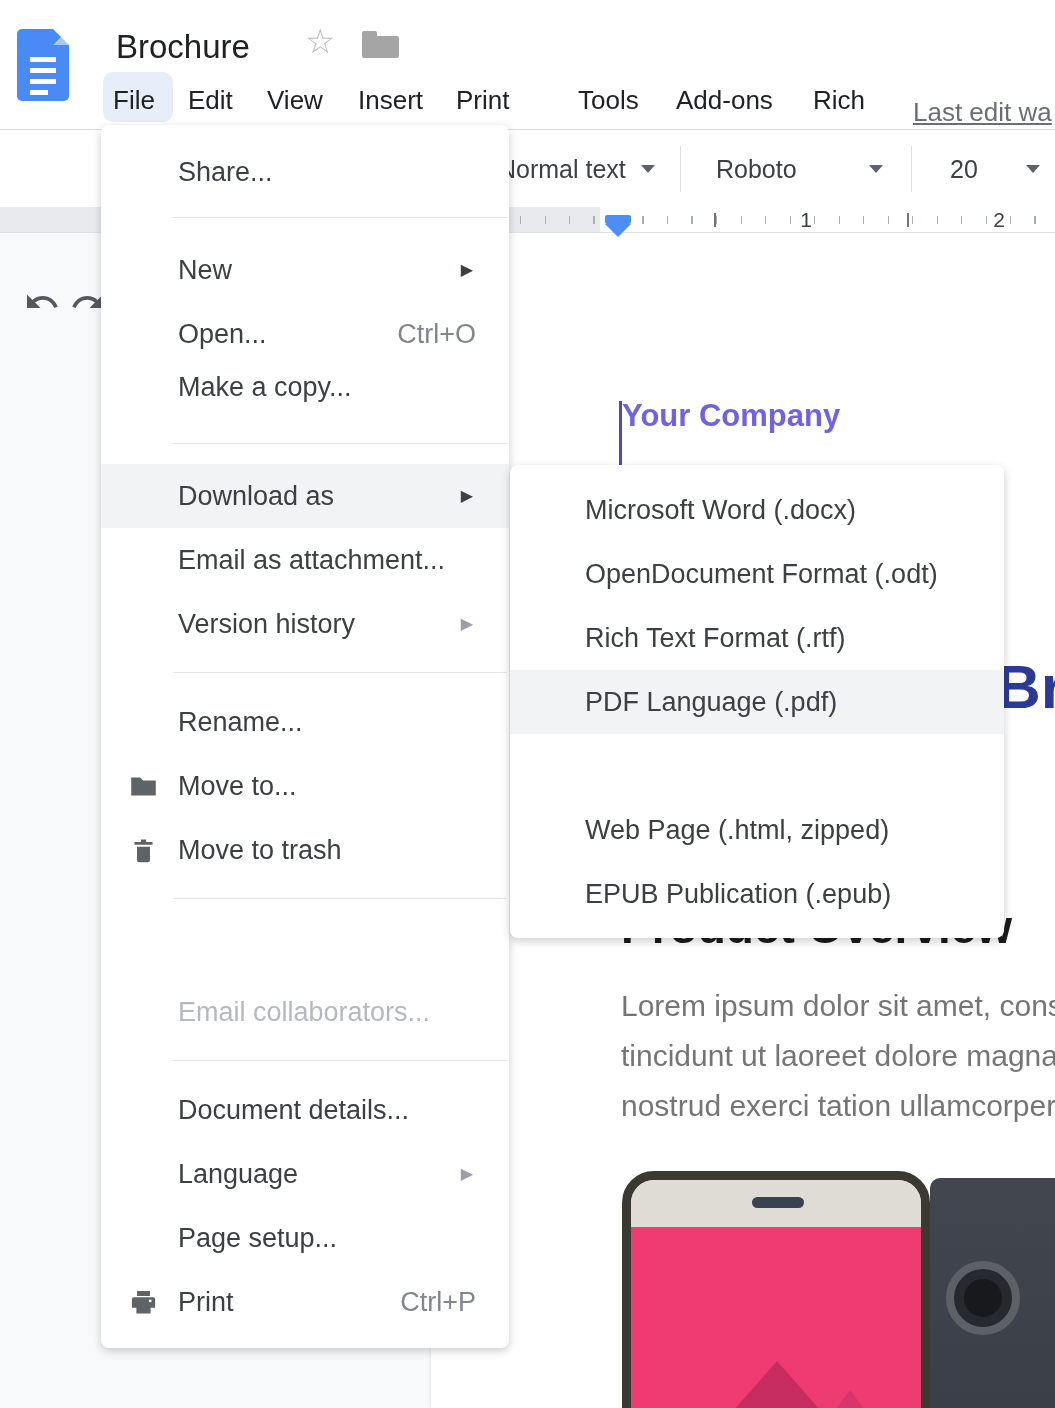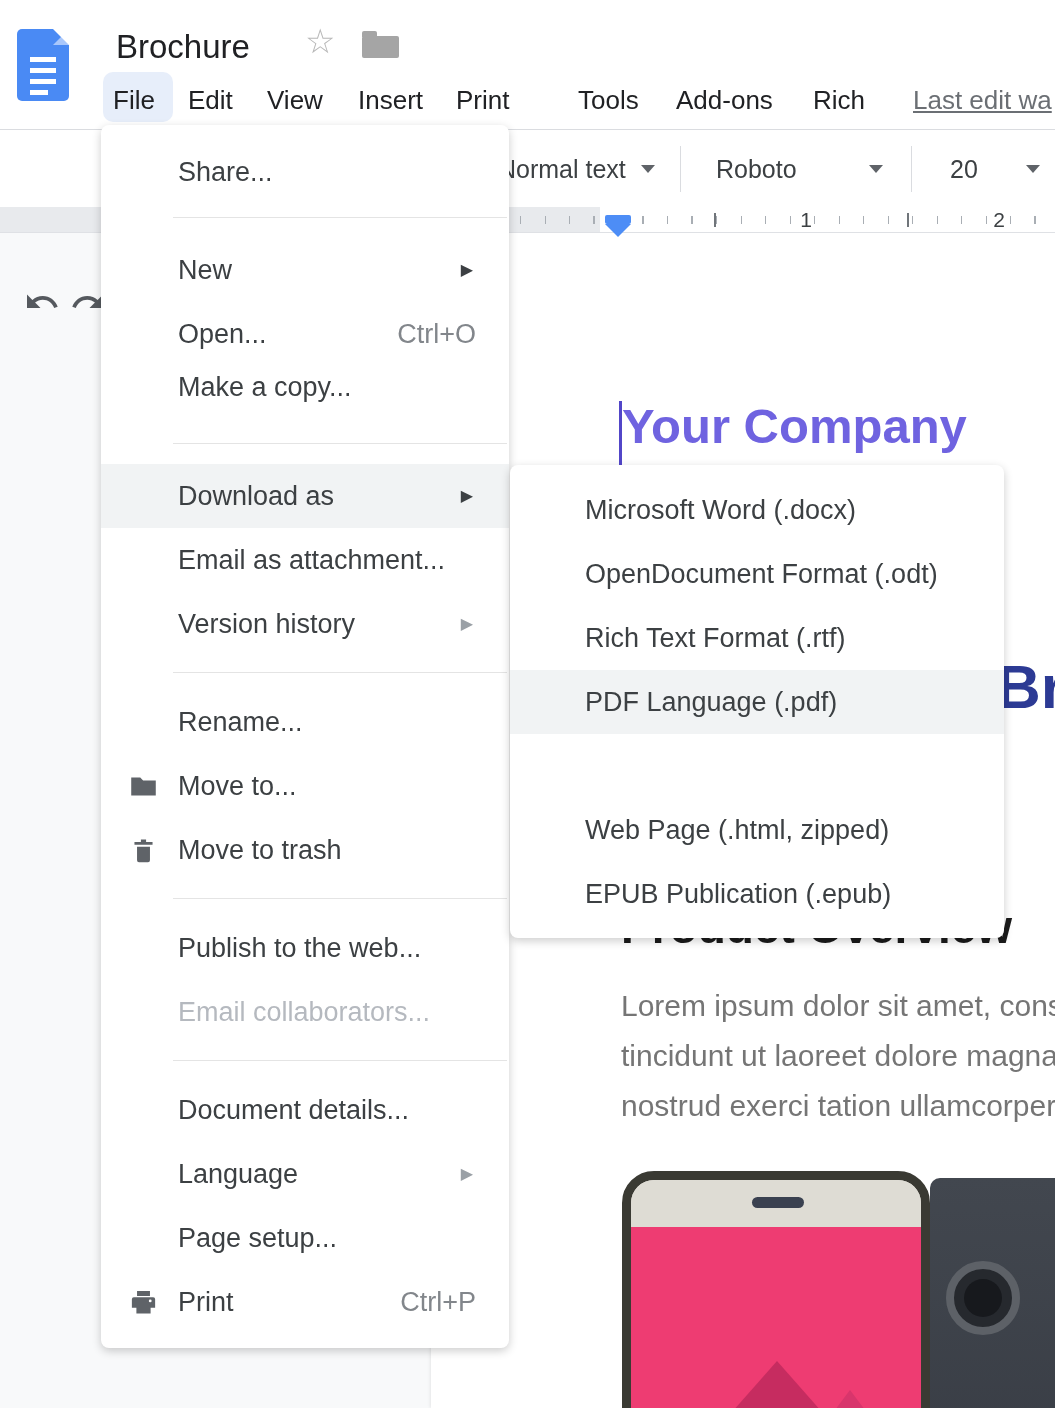--- a/index.html
+++ b/index.html
@@ -5,21 +5,21 @@
   html,body{margin:0;padding:0;background:#fff;}
   *{box-sizing:border-box;}
   .screen{
     position:relative;width:1055px;height:1408px;overflow:hidden;background:#fff;
     font-family:"Liberation Sans",sans-serif;color:#202124;
   }
   
   .canvas{position:absolute;left:0;top:233px;width:1055px;height:1175px;background:#f8f9fa;z-index:1;}
   .page{position:absolute;left:431px;top:0;width:624px;height:1175px;background:#fff;box-shadow:-1px 0 3px rgba(0,0,0,.08);}
   .cursor{position:absolute;left:188px;top:168px;width:3px;height:66px;background:#5246c8;}
-  .company-heading{position:absolute;left:191px;top:165px;font-size:49px;font-weight:bold;color:var(--company-purple);white-space:nowrap;}
+  .company-heading{position:absolute;left:191px;top:165px;font-size:31px;font-weight:bold;color:var(--company-purple);white-space:nowrap;}
   .brochure-heading{position:absolute;left:565px;top:418px;font-size:62px;font-weight:bold;color:var(--brochure-blue);white-space:nowrap;}
   .section-heading{position:absolute;left:190px;top:667px;font-size:46px;font-weight:bold;color:#1b1b1b;white-space:nowrap;}
   .para{position:absolute;left:190px;top:748px;font-size:30px;line-height:50px;color:var(--paragraph-gray);white-space:nowrap;}
   
   .phone-back{position:absolute;left:499px;top:945px;width:560px;height:470px;border-radius:10px 0 0 0;
     background:linear-gradient(#42474f,#33373f);}
   .camera{position:absolute;left:16px;top:83px;width:74px;height:74px;border-radius:50%;
     border:8px solid #5d6167;background:#26292e;}
   .camera-inner{position:absolute;left:10px;top:10px;width:38px;height:38px;border-radius:50%;background:#17191d;}
   .phone-front{position:absolute;left:191px;top:938px;width:308px;height:480px;
@@ -37,21 +37,21 @@
   .fold-cut{position:absolute;top:0;right:0;width:0;height:0;border-top:16px solid #fff;border-left:16px solid transparent;}
   .fold{position:absolute;top:0;right:0;width:0;height:0;border-bottom:16px solid #a9c7fb;border-left:16px solid transparent;}
   .dline{position:absolute;left:13px;width:26px;height:5px;background:#fff;}
   .doc-title{position:absolute;left:116px;top:28px;font-size:33px;color:#202124;white-space:nowrap;}
   .star{position:absolute;left:305px;top:24px;font-size:34px;color:#b8b8b8;line-height:34px;}
   .hfolder{position:absolute;left:362px;top:36px;width:37px;height:22px;background:#a5a5a5;border-radius:2px;}
   .hfolder:before{content:"";position:absolute;left:0;top:-5px;width:15px;height:6px;background:#a5a5a5;border-radius:2px 2px 0 0;}
   .menubar{position:absolute;left:0;top:78px;width:1055px;height:44px;font-size:26px;line-height:44px;}
   .mb-item{position:absolute;cursor:pointer;color:#202124;}
   .file-active-bg{position:absolute;left:103px;top:-6px;width:70px;height:50px;background:var(--file-highlight);border-radius:10px;}
-  .last-edit{position:absolute;left:913px;width:142px;overflow:hidden;white-space:nowrap;color:#6b6f74;text-decoration:underline;cursor:pointer;}
+  .last-edit{position:absolute;left:913px;width:142px;overflow:hidden;white-space:nowrap;color:#6b6f74;text-decoration:underline;cursor:pointer;margin-top:12px;}
   
   .toolbar{position:absolute;left:0;top:131px;width:1055px;height:76px;background:#fff;z-index:2;}
   .tb-icon{position:absolute;top:153px;width:36px;height:36px;cursor:pointer;}
   .tb-text{position:absolute;top:0;height:76px;line-height:76px;font-size:25px;color:#3c4043;white-space:nowrap;cursor:pointer;}
   .dd-arrow{position:absolute;top:34px;width:0;height:0;border-left:7px solid transparent;border-right:7px solid transparent;border-top:8px solid #5f6368;cursor:pointer;}
   .tb-sep{position:absolute;top:15px;width:1px;height:46px;background:#dadce0;}
   
   .ruler{position:absolute;left:0;top:207px;width:1055px;height:26px;background:#e8eaed;border-bottom:1px solid #dfe1e5;z-index:2;}
   .ruler-active{position:absolute;left:600px;top:0;width:455px;height:25px;background:#fff;}
   .ticks{position:absolute;left:497px;top:9px;width:558px;height:8px;
@@ -201,23 +201,20 @@
       </svg>
       <span>Move to trash</span>
     </div>
     <div class="mi" style="top:629px">
       <svg class="ico" viewBox="0 0 24 24">
         <path fill="#5f6368" d="M2.5 5h7l2.2 2.3h9.8a0 0 0 0 1 0 0V19a0 0 0 0 1 0 0H2.5a0 0 0 0 1 0 0V5z"></path>
       </svg>
       <span>Move to...</span>
     </div>
     <div class="msep" style="top:773px"></div>
-    <div class="mi" style="top:791px">
-      <span>Publish to the web...</span>
-    </div>
     <div class="mi disabled" style="top:855px">
       <span>Email collaborators...</span>
     </div>
     <div class="msep" style="top:935px"></div>
     <div class="mi" style="top:953px">
       <span>Document details...</span>
     </div>
     <div class="mi" style="top:1017px">
       <span>Language</span>
       <span class="arr gray">▶</span>

